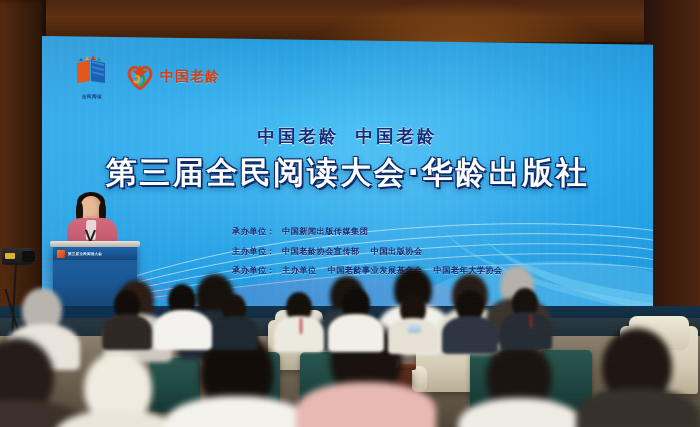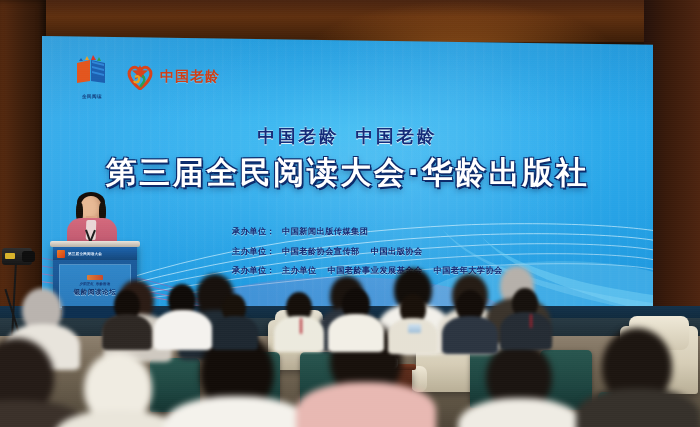--- a/index.html
+++ b/index.html
@@ -260,25 +260,20 @@
     <div class="speaker-lapel"></div>
     <div class="mic-stick"></div>
     <div class="mic-stick2"></div>
 
     <div class="podium"></div>
     <div class="podium-top"></div>
     <div class="podium-band">
       <span class="pbmark"></span>
       <span class="pbtxt">第三届全民阅读大会</span>
     </div>
-    <div class="podium-panel">
-      <span class="pmark"></span>
-      <span class="psub">夕阳正红 乐龄善读</span>
-      <span class="ptitle">银龄阅读论坛</span>
-    </div>
     <div class="podium-base"></div>
   </div>
 
   <div class="camera">
     <div class="cam-leg1"></div>
     <div class="cam-leg2"></div>
     <div class="cam-body"></div>
     <div class="cam-yellow"></div>
     <div class="cam-lens"></div>
   </div>

